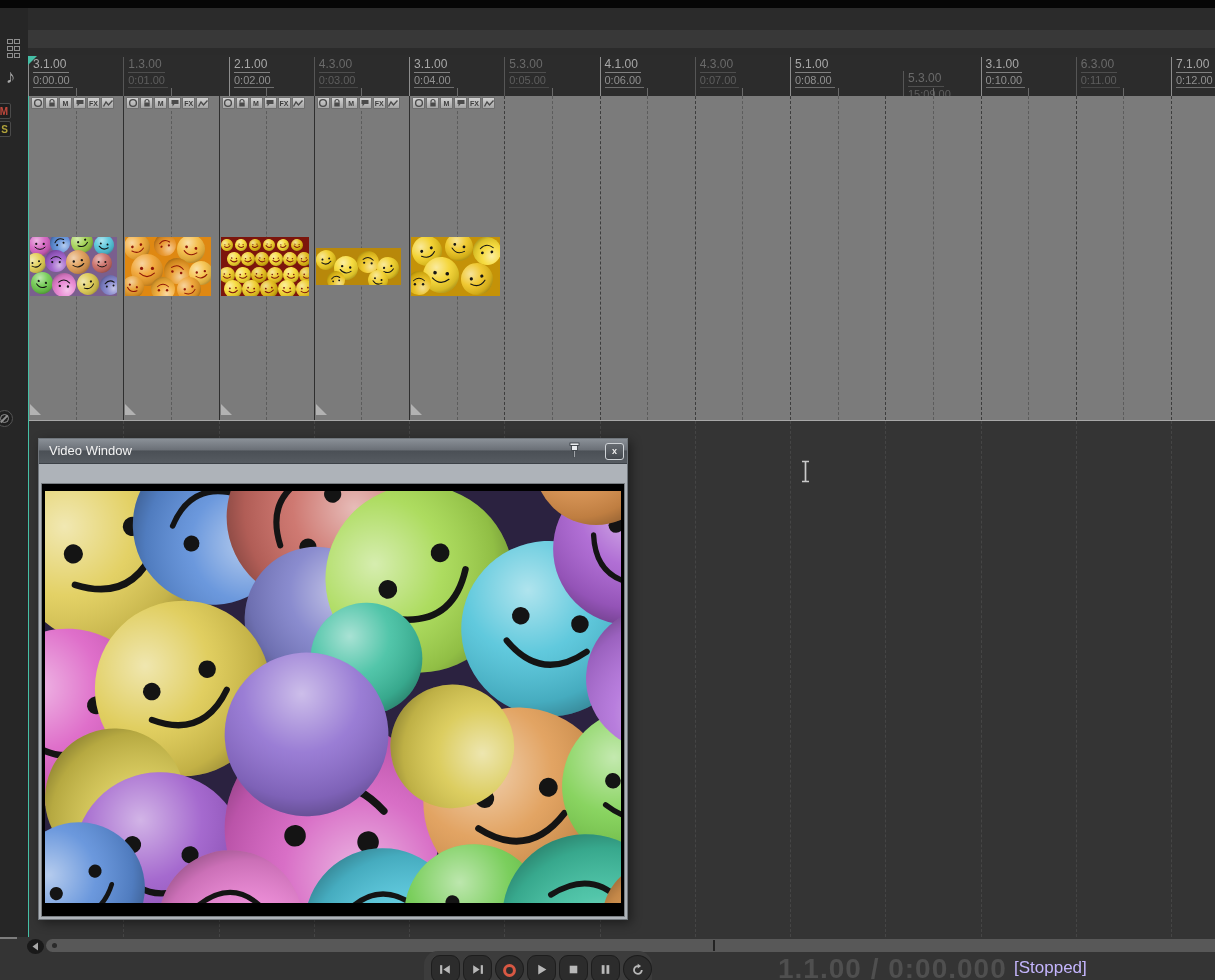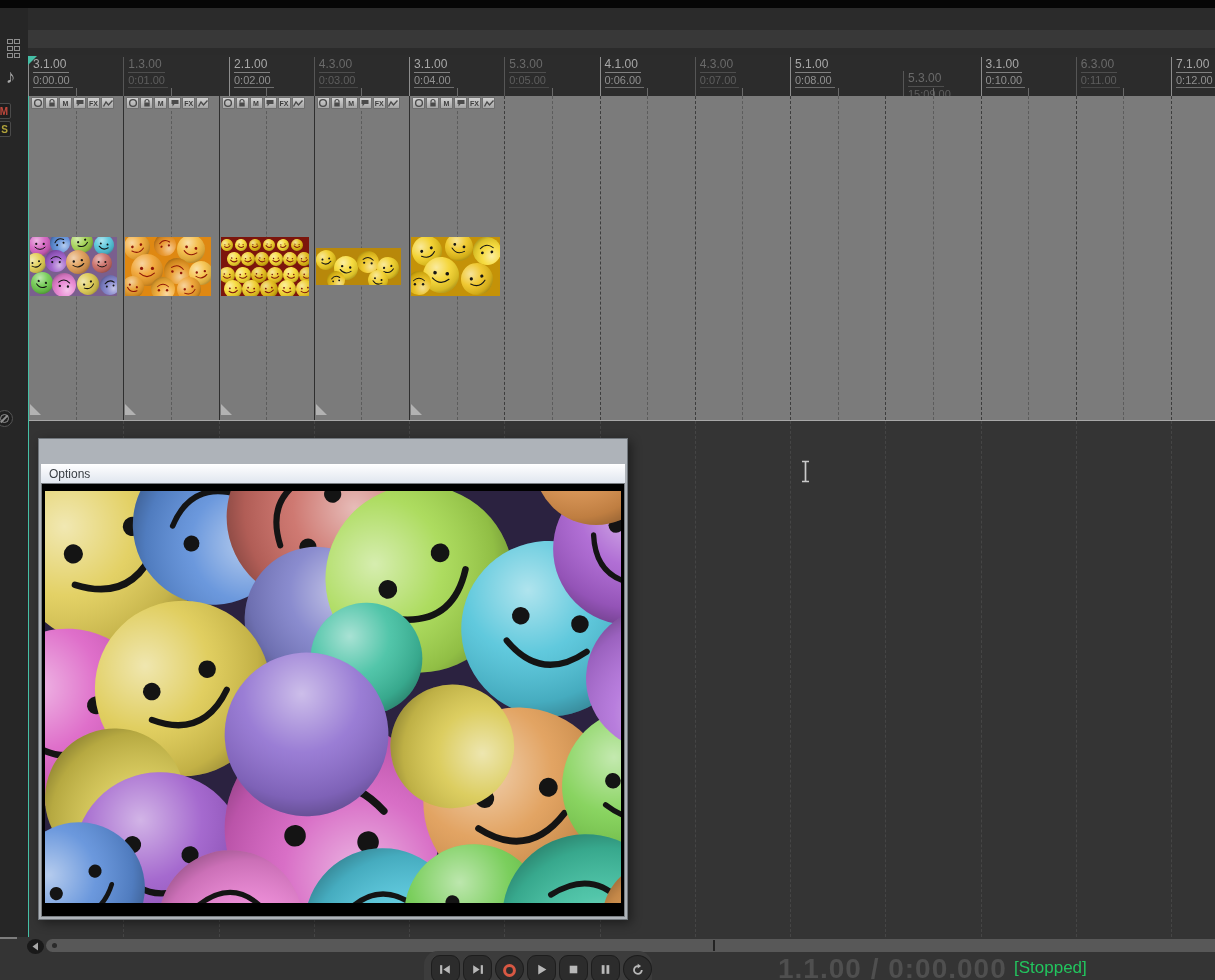--- a/index.html
+++ b/index.html
@@ -101,21 +101,21 @@
   
   #transport-tab{left:424px;top:951px;width:228px;height:29px;background:#3c3c3c;
     border-radius:14px 14px 0 0;}
   #transport{left:431px;top:955px;display:flex;gap:3px;}
   .tbtn{width:29px;height:28px;background:#2c2c2c;border:1px solid #1d1d1d;
     border-radius:9px;display:flex;align-items:flex-start;justify-content:center;
     padding-top:7px;box-sizing:border-box;}
   .tbtn.round{border-radius:50%;}
   #time-display{left:778px;top:953px;font-size:28px;font-weight:bold;color:#4f4f4f;
     letter-spacing:1px;}
-  #status-display{left:1014px;top:958px;font-size:17px;color:#22c55e;}
+  #status-display{left:1014px;top:958px;font-size:17px;color:#c4b5fd;}
 </style>
 </head>
 <body>
 
 <div id="app">
   <div class="abs" id="topbar"></div>
   <div class="abs" id="band1"></div>
   <div class="abs" id="toolstrip"></div>
 
   <div class="abs" id="leftpanel">
@@ -833,22 +833,30 @@
             </g>
           </svg></div>
         <div class="fade-tri"><svg width="11" height="11" viewBox="0 0 11 11">
             <polygon points="0,0 0,11 11,11" fill="#b2b2b2"></polygon>
           </svg></div>
       </div>
     </div>
   <div class="abs" id="cursor-line"></div>
 
   <div class="abs" id="vwindow">
-    <div class="abs" id="vmenubar">
-      <span id="vmenu-options">Options</span>
+    <div class="abs" id="vtitlebar">
+      <span id="vtitle">Video Window</span>
+      <span id="pin-icon">
+        <svg width="15" height="18" viewBox="0 0 15 18">
+          <rect x="3" y="1" width="9" height="2.4" fill="#e9ebee" stroke="#33383e" stroke-width="0.8"></rect>
+          <rect x="4.6" y="3.4" width="5.8" height="5" fill="#e9ebee" stroke="#33383e" stroke-width="0.8"></rect>
+          <rect x="7" y="8.4" width="1.2" height="7" fill="#dfe2e6" stroke="#33383e" stroke-width="0.6"></rect>
+        </svg>
+      </span>
+      <span id="vclose">x</span>
     </div>
     <div class="abs" id="vvideo">
       <div class="abs" id="vframe"><svg width="100%" height="100%" viewBox="0 0 577 413" preserveAspectRatio="none">
             <defs>
               <radialGradient id="bg0" cx="35%" cy="30%" r="80%">
                 <stop offset="0%" stop-color="#fff" stop-opacity="0.55"></stop>
                 <stop offset="45%" stop-color="#fff" stop-opacity="0.1"></stop>
                 <stop offset="80%" stop-color="#000" stop-opacity="0.12"></stop>
                 <stop offset="100%" stop-color="#000" stop-opacity="0.35"></stop>
               </radialGradient>

